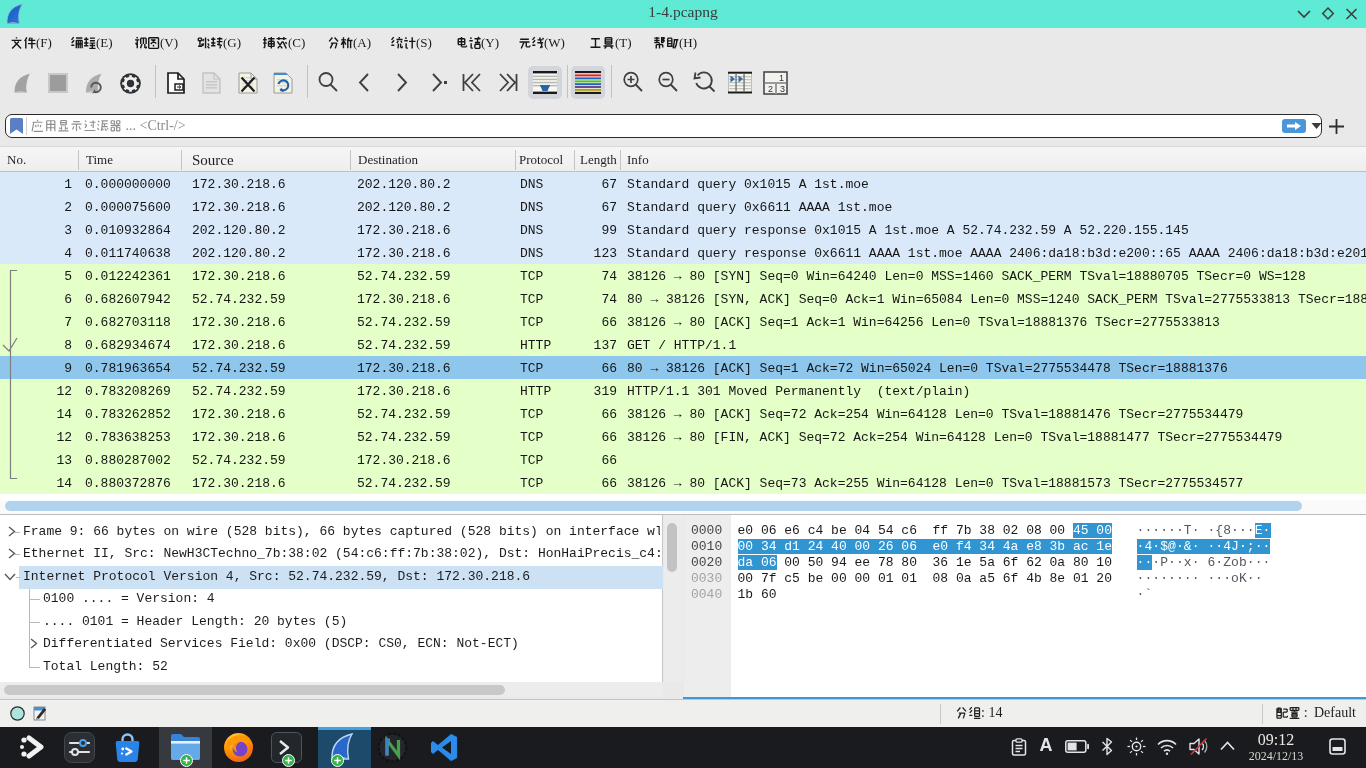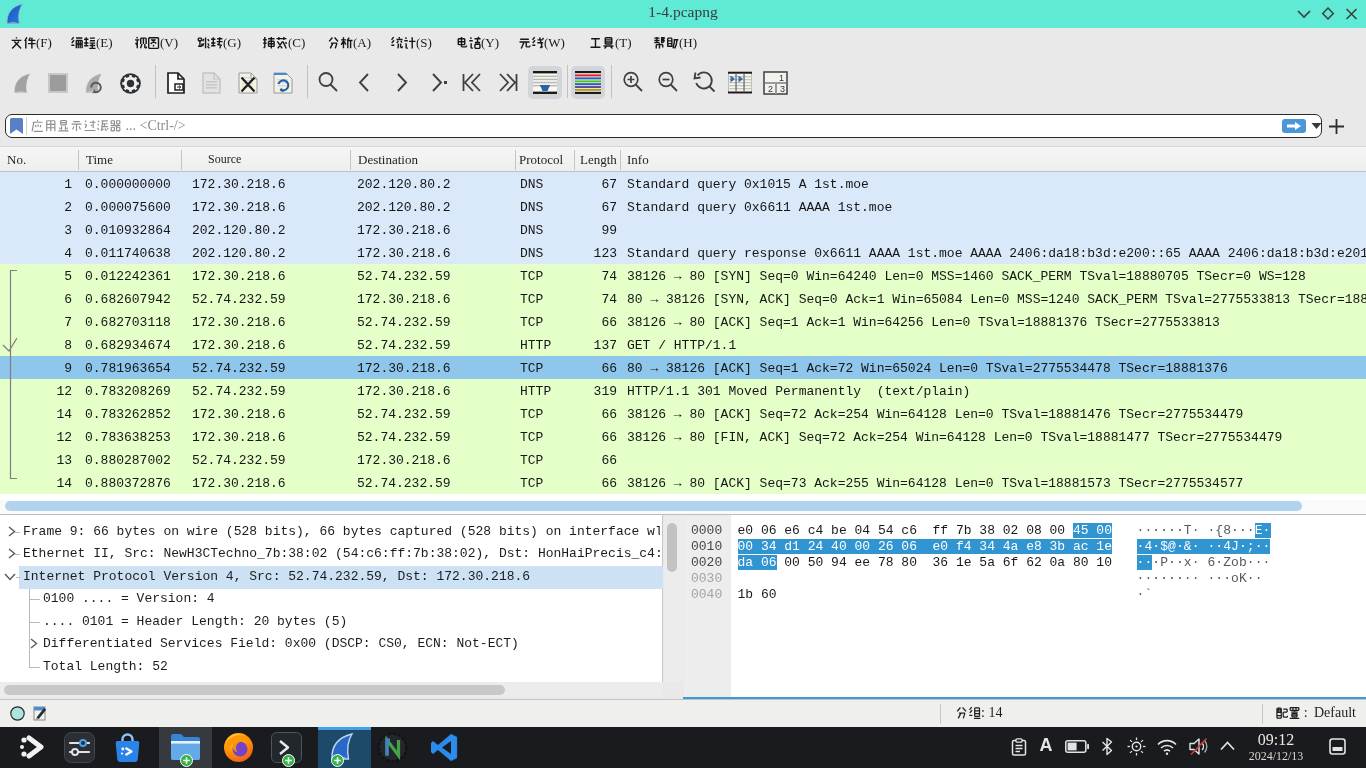--- a/index.html
+++ b/index.html
@@ -273,21 +273,21 @@
 </div>
 <div class="abs" style="left:0;top:146px;width:1366px;height:26px;background:linear-gradient(#f6f6f6,#eeeeee);border-top:1px solid #d8d8d8;border-bottom:1px solid #c0c0c0">
 <div class="abs" style="left:78px;top:3px;width:1px;height:20px;background:#c4c4c4"></div>
 <div class="abs" style="left:181px;top:3px;width:1px;height:20px;background:#c4c4c4"></div>
 <div class="abs" style="left:350px;top:3px;width:1px;height:20px;background:#c4c4c4"></div>
 <div class="abs" style="left:515px;top:3px;width:1px;height:20px;background:#c4c4c4"></div>
 <div class="abs" style="left:574px;top:3px;width:1px;height:20px;background:#c4c4c4"></div>
 <div class="abs" style="left:620px;top:3px;width:1px;height:20px;background:#c4c4c4"></div>
 <div class="abs" style="left:7px;top:5px;font-size:13px;color:#1f1f1f;white-space:nowrap">No.</div>
 <div class="abs" style="left:86px;top:5px;font-size:13px;color:#1f1f1f;white-space:nowrap">Time</div>
-<div class="abs" style="left:208px;top:5px;font-size:12px;color:#1f1f1f;white-space:nowrap">Source</div>
+<div class="abs" style="left:192px;top:5px;font-size:15px;color:#1f1f1f;white-space:nowrap">Source</div>
 <div class="abs" style="left:358px;top:5px;font-size:13px;color:#1f1f1f;white-space:nowrap">Destination</div>
 <div class="abs" style="left:519px;top:5px;font-size:13px;color:#1f1f1f;white-space:nowrap">Protocol</div>
 <div class="abs" style="left:627px;top:5px;font-size:13px;color:#1f1f1f;white-space:nowrap">Info</div>
 <div class="abs" style="left:580px;top:5px;width:38px;font-size:13px;color:#1f1f1f;white-space:nowrap;overflow:hidden">Length</div>
 <div class="abs" style="left:574px;top:0;width:46px;height:26px;overflow:hidden"></div>
 </div>
 <div class="abs mono" style="left:0;top:172px;width:1366px;height:328px;background:#fff;font-size:13px;color:#161616">
 <div class="abs" style="left:0;top:0px;width:1366px;height:23px;background:#d9e9fa">
 <div class="abs" style="left:0;top:5px;width:72px;text-align:right">1</div>
 <div class="abs" style="left:85px;top:5px">0.000000000</div>
@@ -306,20 +306,21 @@
 <div class="abs" style="left:520px;top:5px;width:97px;text-align:right">67</div>
 <div class="abs" style="left:627px;top:5px;width:739px;overflow:hidden;white-space:pre">Standard query 0x6611 AAAA 1st.moe</div>
 </div>
 <div class="abs" style="left:0;top:46px;width:1366px;height:23px;background:#d9e9fa">
 <div class="abs" style="left:0;top:5px;width:72px;text-align:right">3</div>
 <div class="abs" style="left:85px;top:5px">0.010932864</div>
 <div class="abs" style="left:192px;top:5px">202.120.80.2</div>
 <div class="abs" style="left:357px;top:5px">172.30.218.6</div>
 <div class="abs" style="left:520px;top:5px">DNS</div>
 <div class="abs" style="left:520px;top:5px;width:97px;text-align:right">99</div>
+<div class="abs" style="left:627px;top:5px;width:739px;overflow:hidden;white-space:pre">Standard query response 0x1015 A 1st.moe A 52.74.232.59 A 52.220.155.145</div>
 </div>
 <div class="abs" style="left:0;top:69px;width:1366px;height:23px;background:#d9e9fa">
 <div class="abs" style="left:0;top:5px;width:72px;text-align:right">4</div>
 <div class="abs" style="left:85px;top:5px">0.011740638</div>
 <div class="abs" style="left:192px;top:5px">202.120.80.2</div>
 <div class="abs" style="left:357px;top:5px">172.30.218.6</div>
 <div class="abs" style="left:520px;top:5px">DNS</div>
 <div class="abs" style="left:520px;top:5px;width:97px;text-align:right">123</div>
 <div class="abs" style="left:627px;top:5px;width:739px;overflow:hidden;white-space:pre">Standard query response 0x6611 AAAA 1st.moe AAAA 2406:da18:b3d:e200::65 AAAA 2406:da18:b3d:e2014:8361:984f:9ad2:17f5</div>
 </div>
@@ -457,20 +458,21 @@
 <div class="abs" style="left:7px;top:8px;color:#474747">0000</div>
 <div class="abs" style="left:53.5px;top:8px;white-space:pre"><span style="color:#1a1a1a">e0 06 e6 c4 be 04 54 c6&nbsp; ff 7b 38 02 08 00 </span><span style="background:#3195d2;color:#fff">45 00</span></div>
 <div class="abs" style="left:452.5px;top:8px;letter-spacing:0.08px;white-space:pre"><span style="color:#55585e">······T· ·{8···</span><span style="background:#3195d2;color:#fff">E·</span></div>
 <div class="abs" style="left:7px;top:24px;color:#474747">0010</div>
 <div class="abs" style="left:53.5px;top:24px;white-space:pre"><span style="background:#3195d2;color:#fff">00 34 d1 24 40 00 26 06&nbsp; e0 f4 34 4a e8 3b ac 1e</span></div>
 <div class="abs" style="left:452.5px;top:24px;letter-spacing:0.08px;white-space:pre"><span style="background:#3195d2;color:#fff">·4·$@·&amp;· ··4J·;··</span></div>
 <div class="abs" style="left:7px;top:40px;color:#474747">0020</div>
 <div class="abs" style="left:53.5px;top:40px;white-space:pre"><span style="background:#3195d2;color:#fff">da 06</span><span style="color:#1a1a1a"> 00 50 94 ee 78 80&nbsp; 36 1e 5a 6f 62 0a 80 10</span></div>
 <div class="abs" style="left:452.5px;top:40px;letter-spacing:0.08px;white-space:pre"><span style="background:#3195d2;color:#fff">··</span><span style="color:#55585e">·P··x· 6·Zob···</span></div>
 <div class="abs" style="left:7px;top:56px;color:#a4a4a4">0030</div>
+<div class="abs" style="left:53.5px;top:56px;white-space:pre"><span style="color:#1a1a1a">00 7f c5 be 00 00 01 01&nbsp; 08 0a a5 6f 4b 8e 01 20</span></div>
 <div class="abs" style="left:452.5px;top:56px;letter-spacing:0.08px;white-space:pre"><span style="color:#55585e">········ ···oK·· </span></div>
 <div class="abs" style="left:7px;top:72px;color:#a4a4a4">0040</div>
 <div class="abs" style="left:53.5px;top:72px;white-space:pre"><span style="color:#1a1a1a">1b 60</span></div>
 <div class="abs" style="left:452.5px;top:72px;letter-spacing:0.08px;white-space:pre"><span style="color:#55585e">·`</span></div>
 </div>
 <div class="abs" style="left:683px;top:697px;width:683px;height:2px;background:#3d9ad6"></div>
 <div class="abs" style="left:0;top:699px;width:1366px;height:28px;background:#efefee;border-top:1px solid #c4c4c4">
 <svg class="abs" style="left:10px;top:6px" width="15" height="15" viewBox="0 0 15 15">
 <circle cx="7.5" cy="7.5" r="6.7" fill="#aee4de" stroke="#2a2a2a" stroke-width="1.2"></circle>
     </svg>

